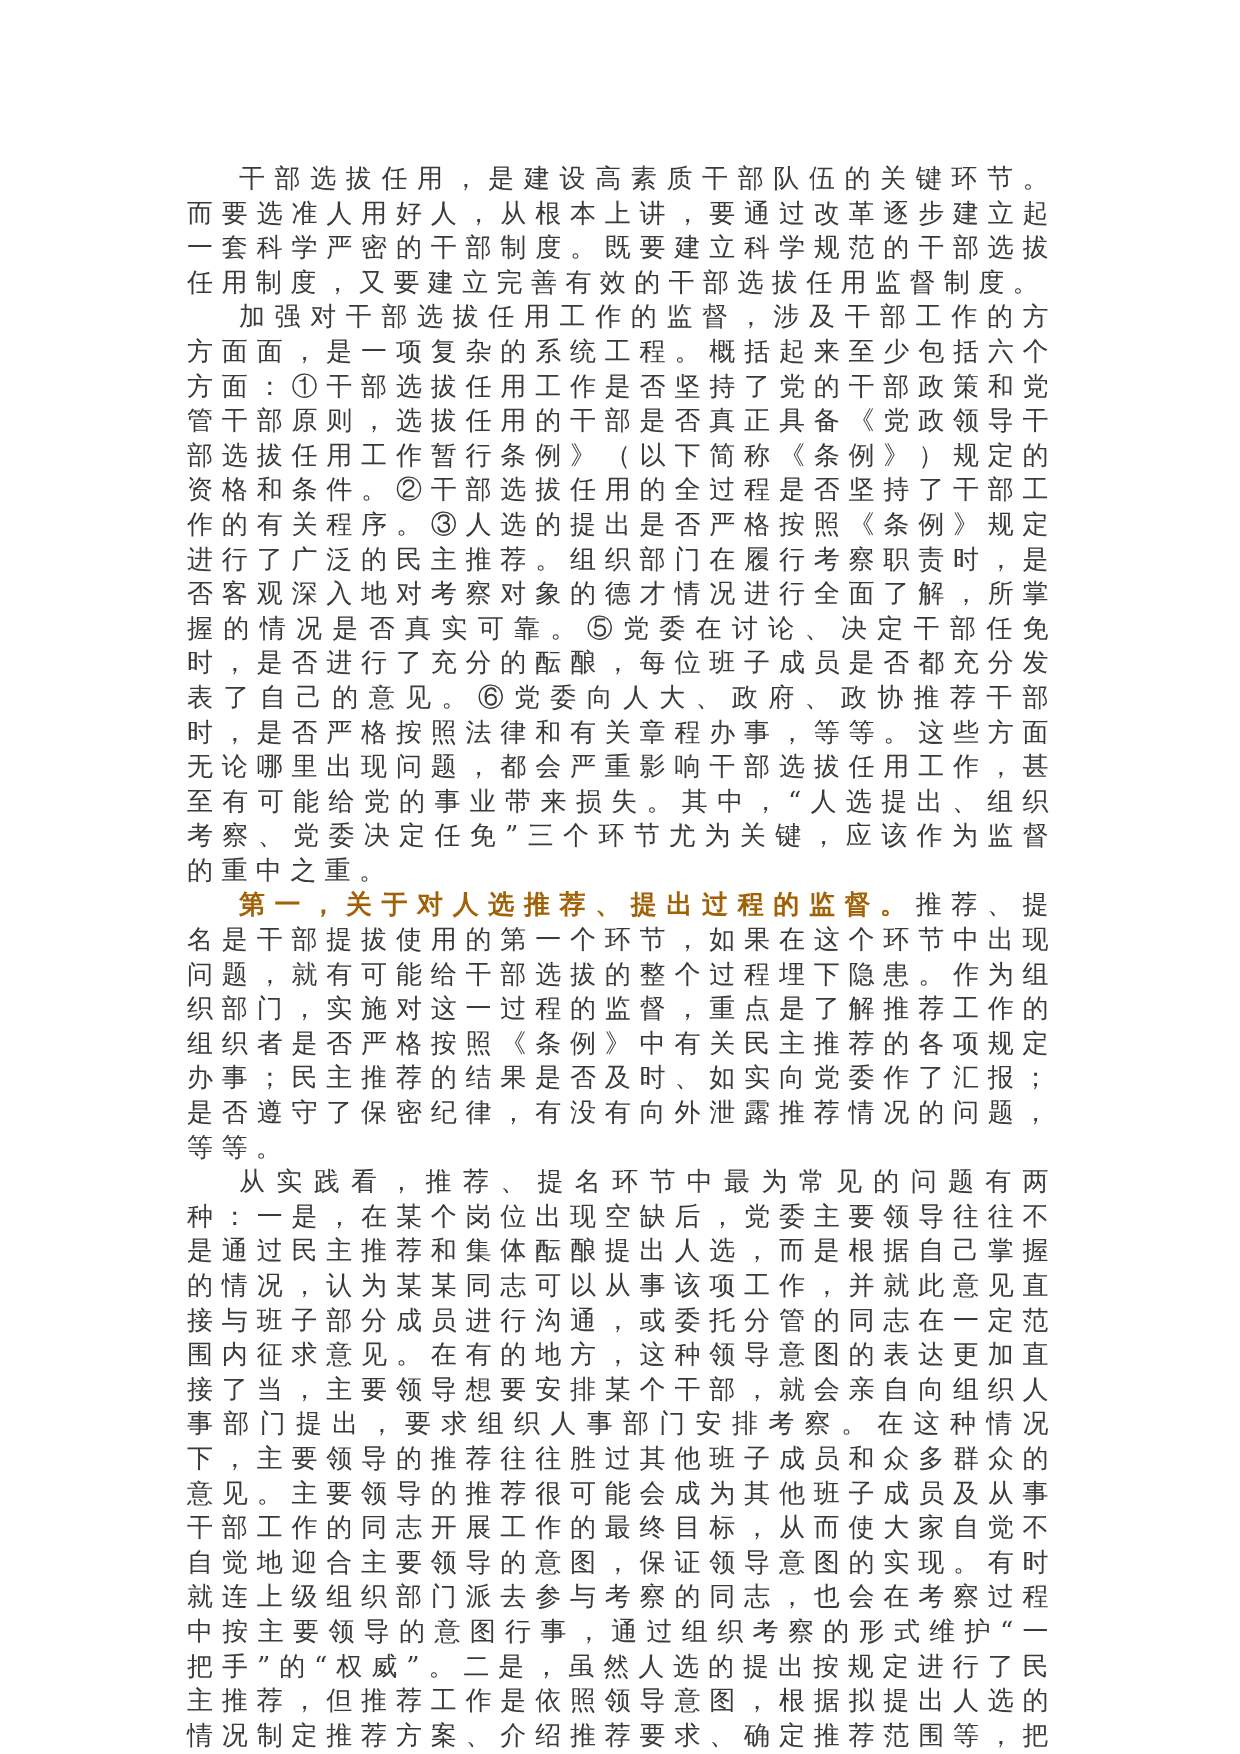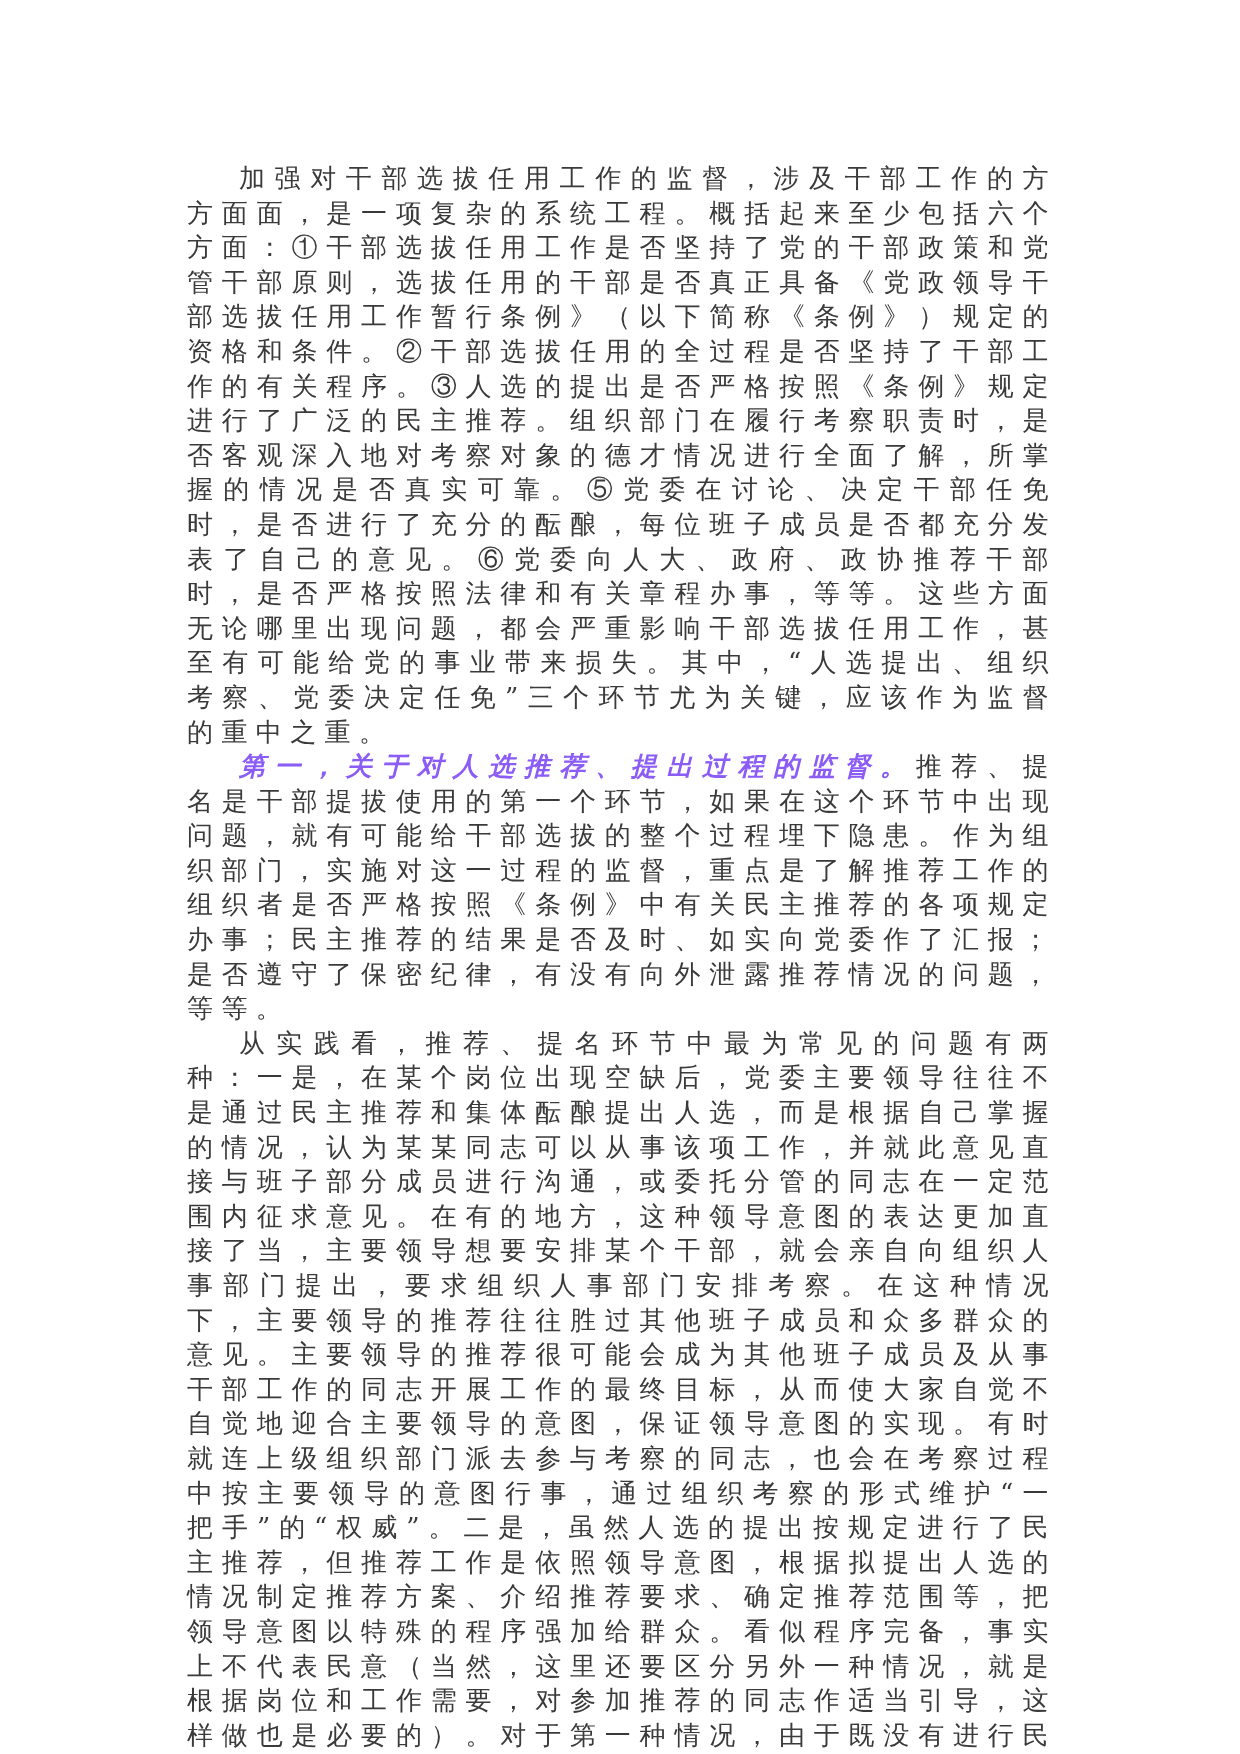--- a/index.html
+++ b/index.html
@@ -14,23 +14,24 @@
     line-height: 34.6px;
     color: #3a3a3a;
   }
   .para {
     margin: 0;
     text-indent: 2em;
     text-align: justify;
     letter-spacing: 8.4px;
     word-break: break-all;
   }
-  .para .lead { font-weight: bold; color: #8b5cf6; font-style: italic; }
+  .para .lead { font-weight: bold; color: #a16207; }
 </style>
 </head>
 <body>
 
 <div class="page">
+  <p class="para"><span>干部选拔任用，是建设高素质干部队伍的关键环节。而要选准人用好人，从根本上讲，要通过改革逐步建立起一套科学严密的干部制度。既要建立科学规范的干部选拔任用制度，又要建立完善有效的干部选拔任用监督制度。</span></p>
   <p class="para"><span>加强对干部选拔任用工作的监督，涉及干部工作的方方面面，是一项复杂的系统工程。概括起来至少包括六个方面：①干部选拔任用工作是否坚持了党的干部政策和党管干部原则，选拔任用的干部是否真正具备《党政领导干部选拔任用工作暂行条例》（以下简称《条例》）规定的资格和条件。②干部选拔任用的全过程是否坚持了干部工作的有关程序。③人选的提出是否严格按照《条例》规定进行了广泛的民主推荐。组织部门在履行考察职责时，是否客观深入地对考察对象的德才情况进行全面了解，所掌握的情况是否真实可靠。⑤党委在讨论、决定干部任免时，是否进行了充分的酝酿，每位班子成员是否都充分发表了自己的意见。⑥党委向人大、政府、政协推荐干部时，是否严格按照法律和有关章程办事，等等。这些方面无论哪里出现问题，都会严重影响干部选拔任用工作，甚至有可能给党的事业带来损失。其中，“人选提出、组织考察、党委决定任免”三个环节尤为关键，应该作为监督的重中之重。</span></p>
   <p class="para"><span class="lead">第一，关于对人选推荐、提出过程的监督。</span><span>推荐、提名是干部提拔使用的第一个环节，如果在这个环节中出现问题，就有可能给干部选拔的整个过程埋下隐患。作为组织部门，实施对这一过程的监督，重点是了解推荐工作的组织者是否严格按照《条例》中有关民主推荐的各项规定办事；民主推荐的结果是否及时、如实向党委作了汇报；是否遵守了保密纪律，有没有向外泄露推荐情况的问题，等等。</span></p>
   <p class="para"><span>从实践看，推荐、提名环节中最为常见的问题有两种：一是，在某个岗位出现空缺后，党委主要领导往往不是通过民主推荐和集体酝酿提出人选，而是根据自己掌握的情况，认为某某同志可以从事该项工作，并就此意见直接与班子部分成员进行沟通，或委托分管的同志在一定范围内征求意见。在有的地方，这种领导意图的表达更加直接了当，主要领导想要安排某个干部，就会亲自向组织人事部门提出，要求组织人事部门安排考察。在这种情况下，主要领导的推荐往往胜过其他班子成员和众多群众的意见。主要领导的推荐很可能会成为其他班子成员及从事干部工作的同志开展工作的最终目标，从而使大家自觉不自觉地迎合主要领导的意图，保证领导意图的实现。有时就连上级组织部门派去参与考察的同志，也会在考察过程中按主要领导的意图行事，通过组织考察的形式维护“一把手”的“权威”。二是，虽然人选的提出按规定进行了民主推荐，但推荐工作是依照领导意图，根据拟提出人选的情况制定推荐方案、介绍推荐要求、确定推荐范围等，把领导意图以特殊的程序强加给群众。看似程序完备，事实上不代表民意（当然，这里还要区分另外一种情况，就是根据岗位和工作需要，对参加推荐的同志作适当引导，这样做也是必要的）。对于第一种情况，由于既没有进行民主推荐，也没有进行酝酿，上级组织部门只要检查一下党委常委会研究讨论干部问题的会议记录、纪要或请下级党委组织部门介绍一下任用过程及工作程序，就可一清二楚。</span></p>
 
 </div>
 
 </body></html>

